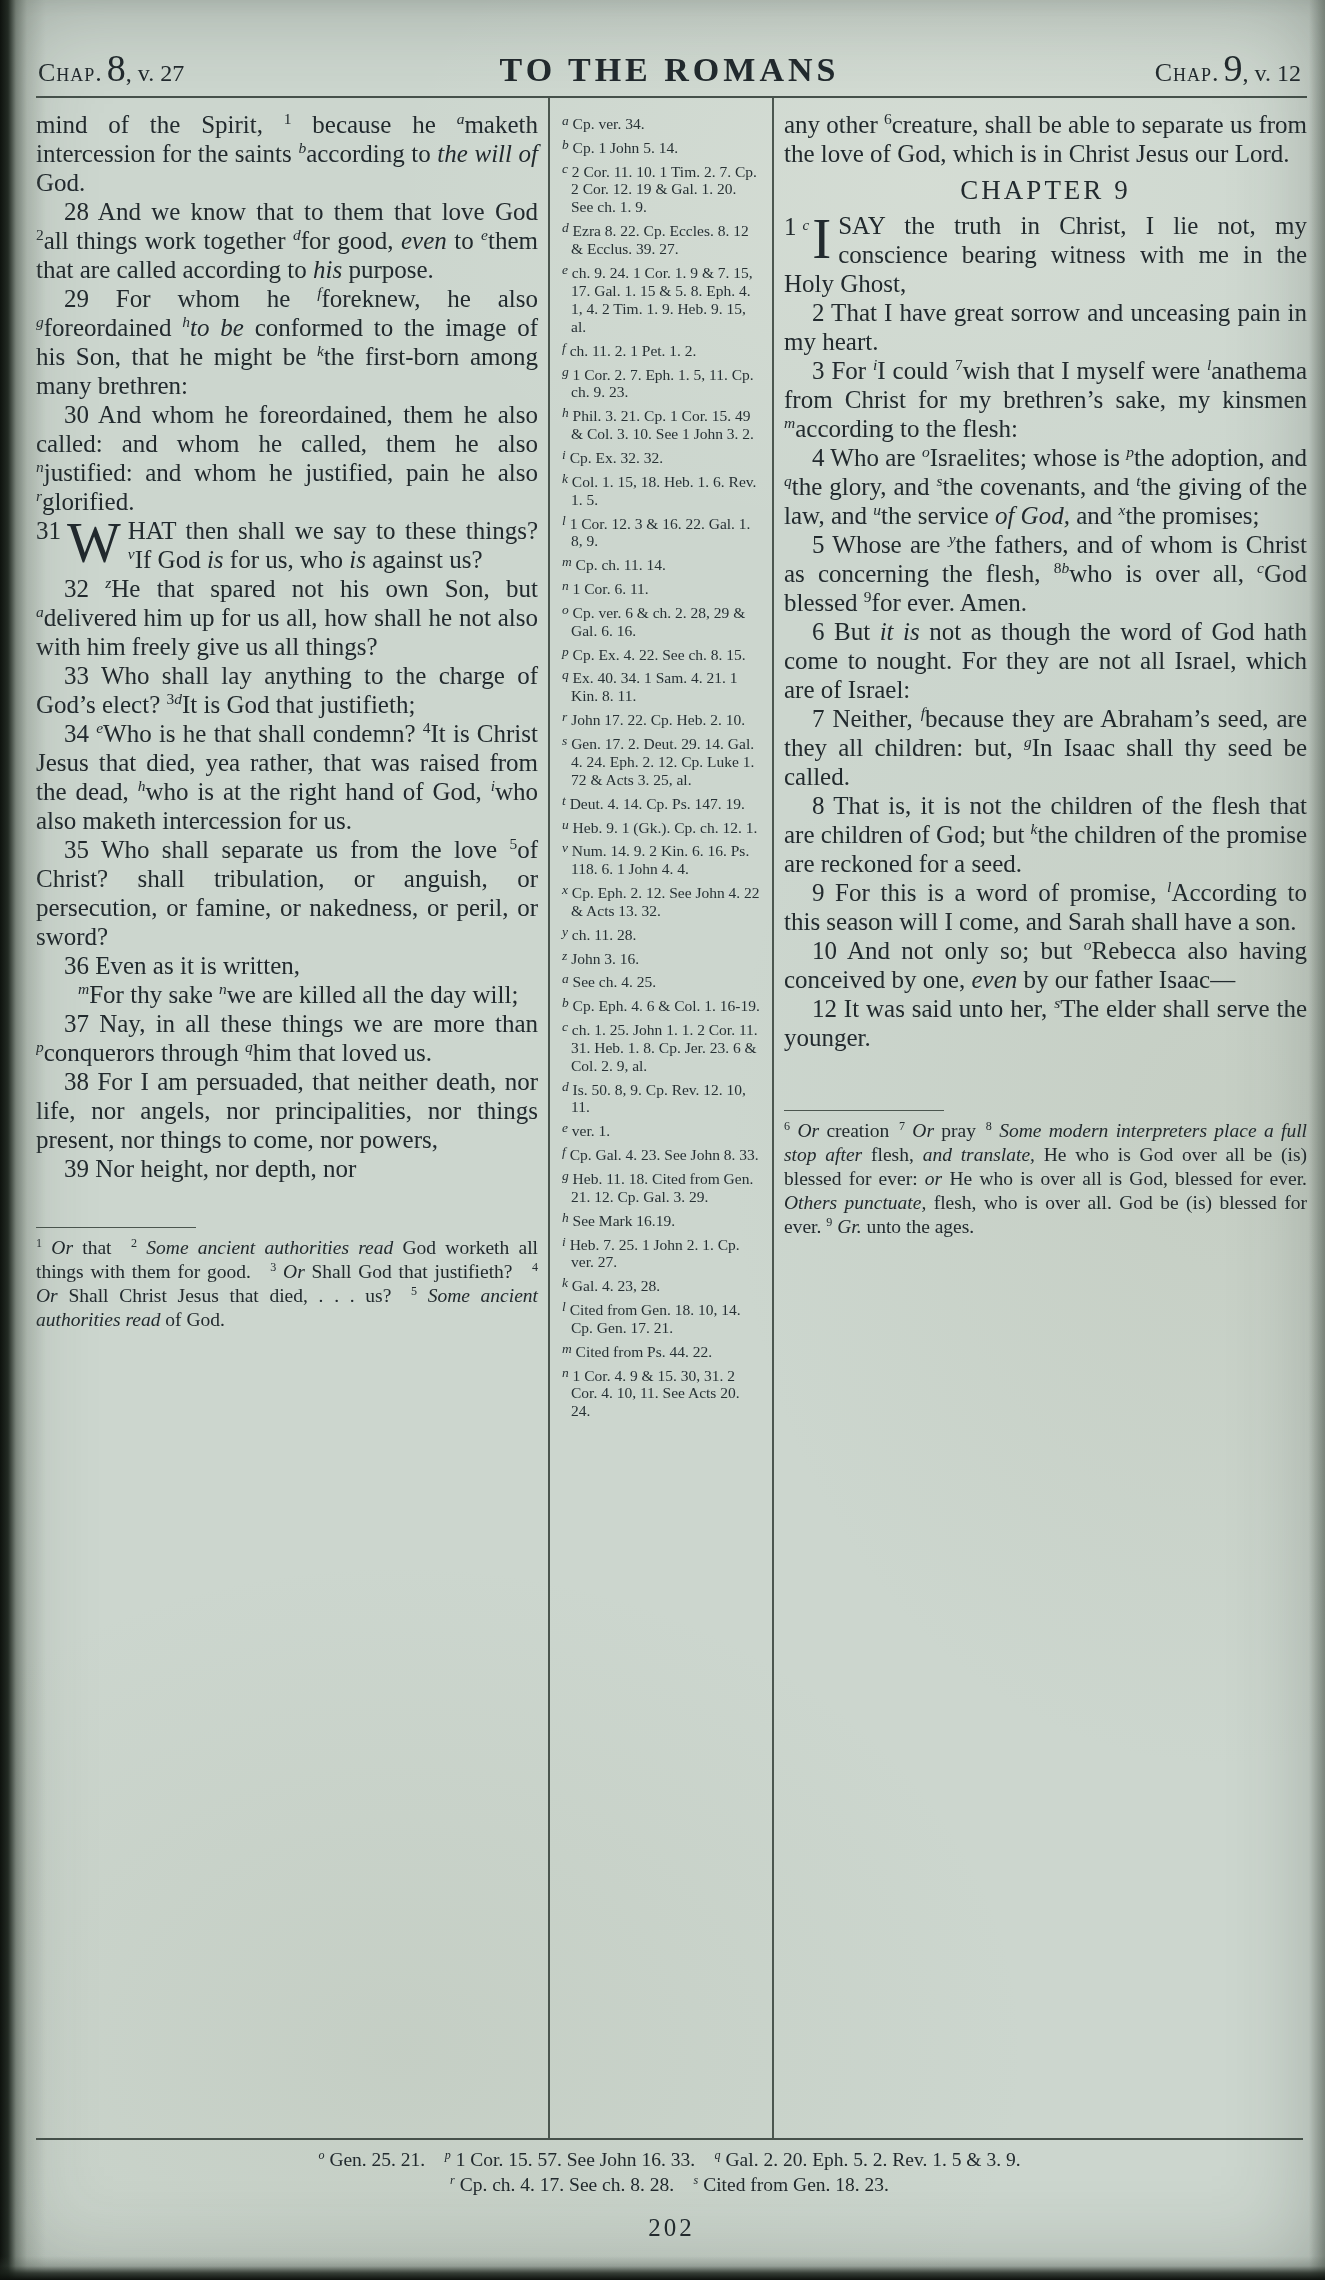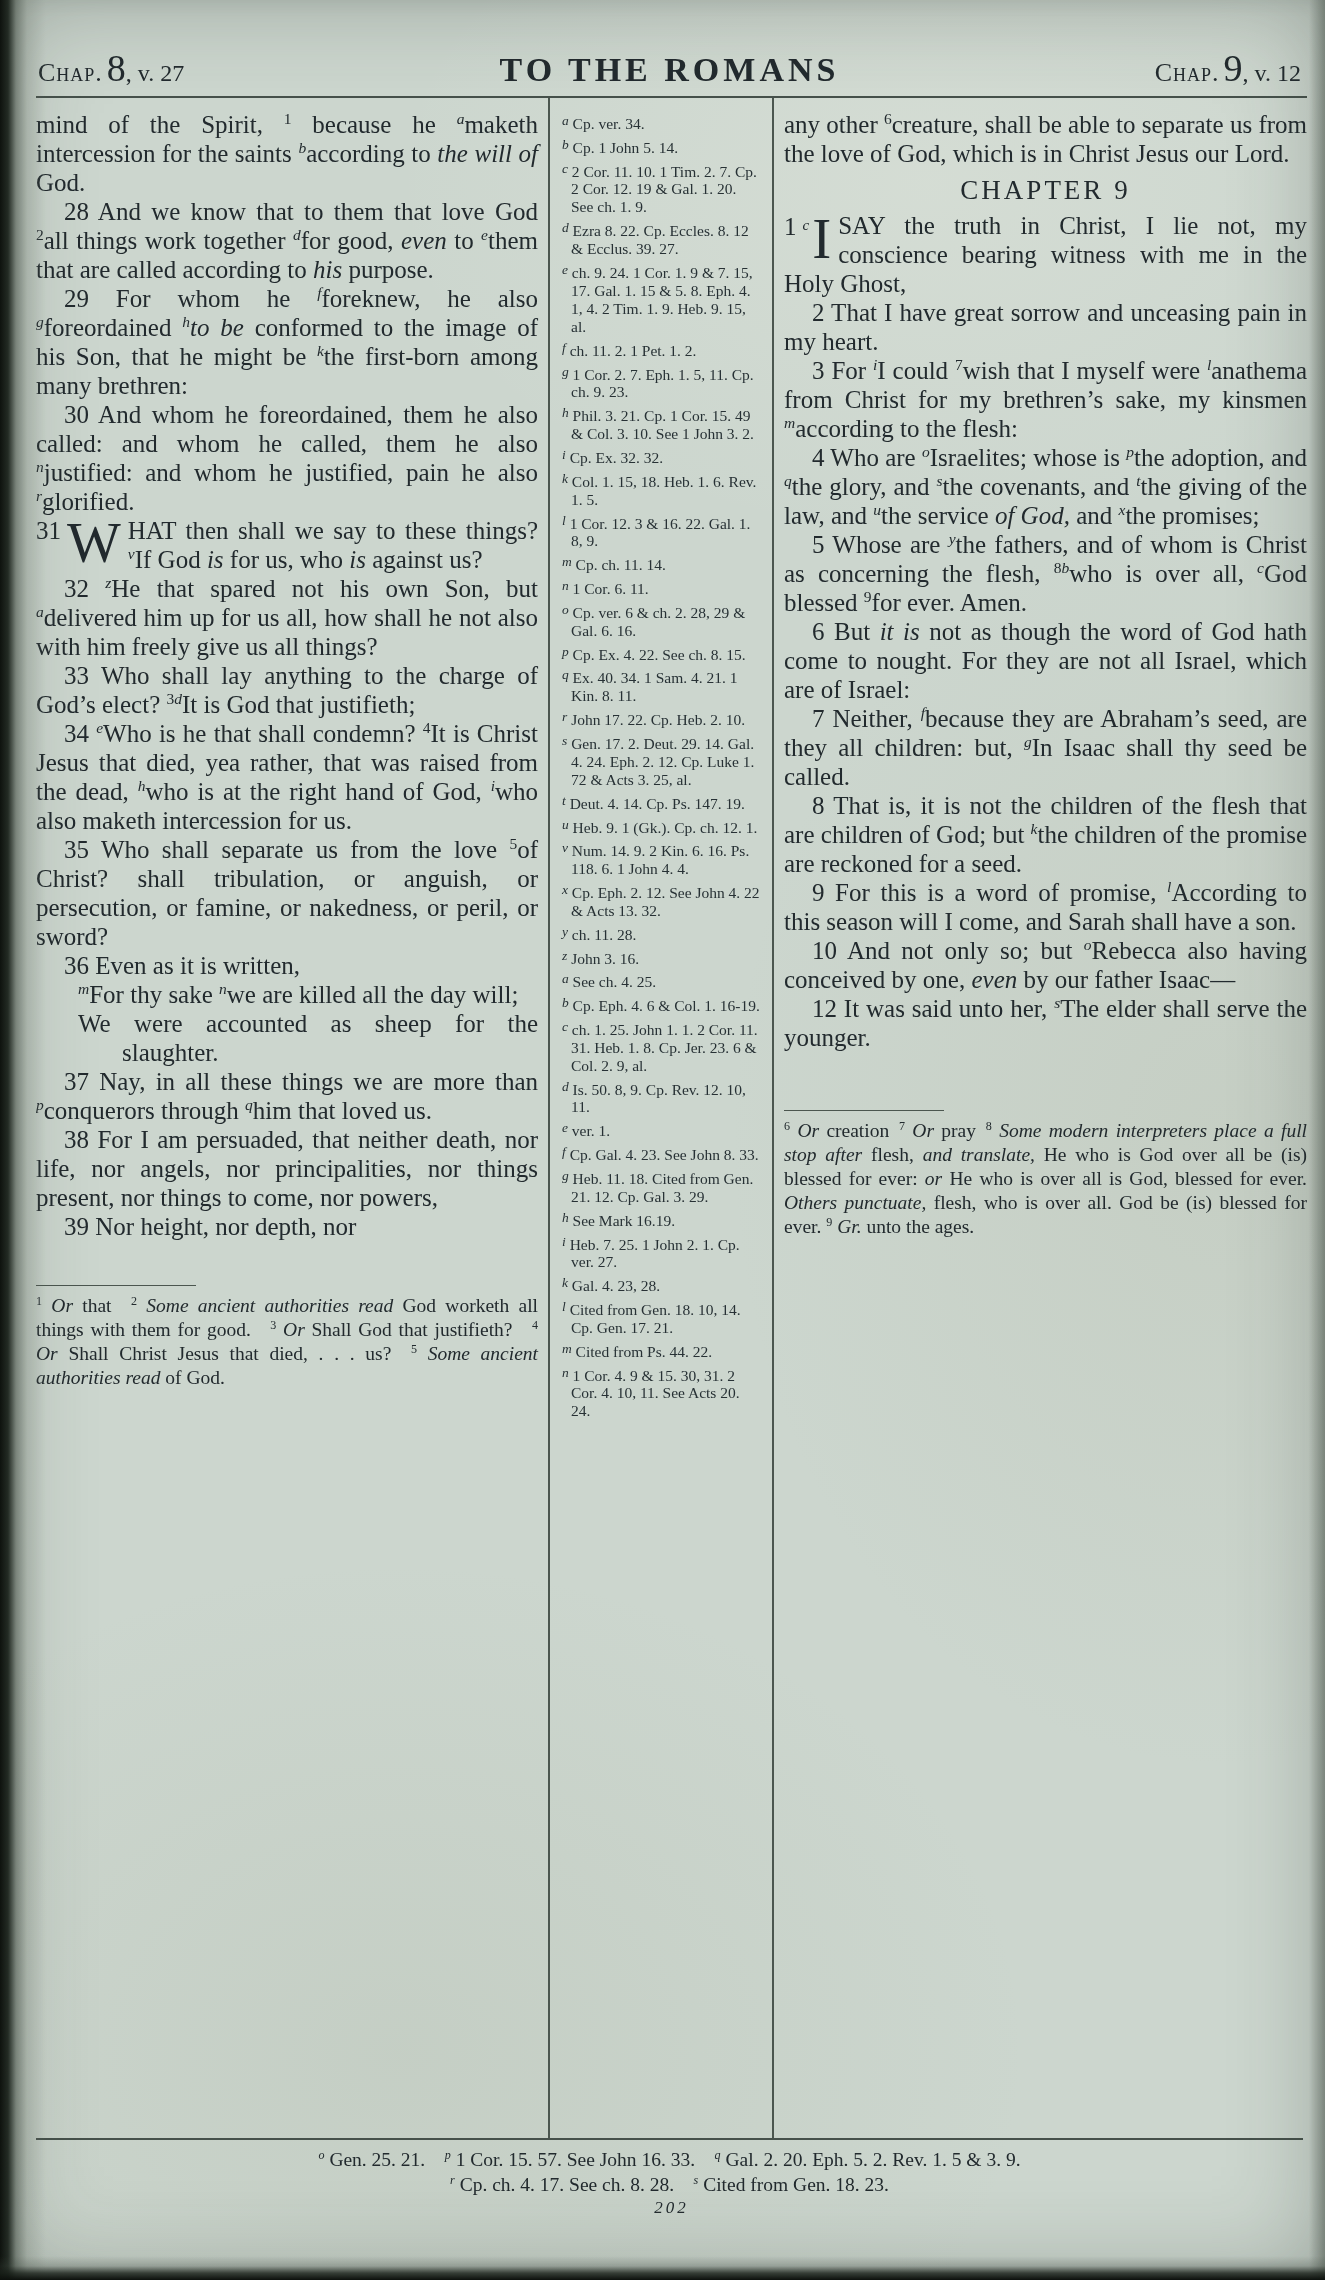--- a/index.html
+++ b/index.html
@@ -56,21 +56,21 @@
   .ref-entry { padding-left:9px; text-indent:-9px; margin-bottom:3px; text-align:left; }
   .ref-letter { font-style:italic; font-size:87%; vertical-align:0.28em; }
   
   .fn-block { margin-top:44px; }
   .col-right .fn-block { margin-top:58px; }
   .fn-rule { width:160px; border-top:1.5px solid #4b564f; margin-bottom:8px; }
   .fn-text { font-size:19.5px; line-height:24px; text-align:justify; hyphens:auto; -webkit-hyphens:auto; }
   
   .bottom-refs { border-top:2px solid #46514b; margin-right:4px; padding-top:7px; }
   .bottom-refs p { text-align:center; font-size:19.5px; line-height:25px; }
-  .page-number { text-align:center; font-size:17px; letter-spacing:3px; margin-top:1px;font-style:italic; }
+  .page-number { text-align:center; font-size:25px; letter-spacing:3px; margin-top:17px; }
   
   .spine-shadow { position:absolute; left:0; top:0; bottom:0; width:46px; pointer-events:none;
     background:linear-gradient(90deg,#0e120e 0,#232b24 8px,rgba(70,80,70,0.55) 16px,rgba(110,120,108,0.25) 27px,transparent 46px); }
   .bottom-shadow { position:absolute; left:0; right:0; bottom:0; height:24px; pointer-events:none;
     background:linear-gradient(0deg,#0c100c 0,rgba(25,32,25,0.8) 7px,rgba(60,70,60,0.25) 14px,transparent 24px); }
   .right-shadow { position:absolute; right:0; top:0; bottom:0; width:16px; pointer-events:none;
     background:linear-gradient(270deg, rgba(55,65,55,0.4), transparent); }
 </style>
 </head>
 <body>
@@ -91,21 +91,20 @@
             <p class="p-verse"><span class="r-n">28 And we know that to them that love God </span><span class="r-u">2</span><span class="r-n">all things work together </span><span class="r-s">d</span><span class="r-n">for good, </span><span class="r-i">even</span><span class="r-n"> to </span><span class="r-s">e</span><span class="r-n">them that are called according to </span><span class="r-i">his</span><span class="r-n"> purpose.</span></p>
             <p class="p-verse"><span class="r-n">29 For whom he </span><span class="r-s">f</span><span class="r-n">foreknew, he also </span><span class="r-s">g</span><span class="r-n">foreordained </span><span class="r-s">h</span><span class="r-i">to be</span><span class="r-n"> conformed to the image of his Son, that he might be </span><span class="r-s">k</span><span class="r-n">the first-born among many brethren:</span></p>
             <p class="p-verse"><span class="r-n">30 And whom he foreordained, them he also called: and whom he called, them he also </span><span class="r-s">n</span><span class="r-n">justified: and whom he justified, pain he also </span><span class="r-s">r</span><span class="r-n">glorified.</span></p>
             <p class="p-dropcap"><span class="capwrap"><span class="capnum">31</span><span class="cap">W</span></span><span class="r-n">HAT then shall we say to these things? </span><span class="r-s">v</span><span class="r-n">If God </span><span class="r-i">is</span><span class="r-n"> for us, who </span><span class="r-i">is</span><span class="r-n"> against us?</span></p>
             <p class="p-verse"><span class="r-n">32 </span><span class="r-s">z</span><span class="r-n">He that spared not his own Son, but </span><span class="r-s">a</span><span class="r-n">delivered him up for us all, how shall he not also with him freely give us all things?</span></p>
             <p class="p-verse"><span class="r-n">33 Who shall lay anything to the charge of God’s elect? </span><span class="r-u">3</span><span class="r-s">d</span><span class="r-n">It is God that justifieth;</span></p>
             <p class="p-verse"><span class="r-n">34 </span><span class="r-s">e</span><span class="r-n">Who is he that shall condemn? </span><span class="r-u">4</span><span class="r-n">It is Christ Jesus that died, yea rather, that was raised from the dead, </span><span class="r-s">h</span><span class="r-n">who is at the right hand of God, </span><span class="r-s">i</span><span class="r-n">who also maketh intercession for us.</span></p>
             <p class="p-verse"><span class="r-n">35 Who shall separate us from the love </span><span class="r-u">5</span><span class="r-n">of Christ? shall tribulation, or anguish, or persecution, or famine, or nakedness, or peril, or sword?</span></p>
             <p class="p-verse"><span class="r-n">36 Even as it is written,</span></p>
             <p class="p-poem"><span class="r-s">m</span><span class="r-n">For thy sake </span><span class="r-s">n</span><span class="r-n">we are killed all the day will;</span></p>
-            <p class="p-poem"><span class="r-n">We were accounted as sheep for the slaughter.</span></p>
             <p class="p-verse"><span class="r-n">37 Nay, in all these things we are more than </span><span class="r-s">p</span><span class="r-n">conquerors through </span><span class="r-s">q</span><span class="r-n">him that loved us.</span></p>
             <p class="p-verse"><span class="r-n">38 For I am persuaded, that neither death, nor life, nor angels, nor principalities, nor things present, nor things to come, nor powers,</span></p>
             <p class="p-verse"><span class="r-n">39 Nor height, nor depth, nor</span></p>
           </div>
         <div class="fn-block">
           <div class="fn-rule"></div>
           <p class="fn-text" id="left-fn"><span class="r-u">1</span><span class="r-n"> </span><span class="r-i">Or</span><span class="r-n"> that </span><span class="r-u">2</span><span class="r-n"> </span><span class="r-i">Some ancient authorities read</span><span class="r-n"> God worketh all things with them for good. </span><span class="r-u">3</span><span class="r-n"> </span><span class="r-i">Or</span><span class="r-n"> Shall God that justifieth? </span><span class="r-u">4</span><span class="r-n"> </span><span class="r-i">Or</span><span class="r-n"> Shall Christ Jesus that died, . . . us? </span><span class="r-u">5</span><span class="r-n"> </span><span class="r-i">Some ancient authorities read</span><span class="r-n"> of God.</span></p>
         </div>
       </div>
 

